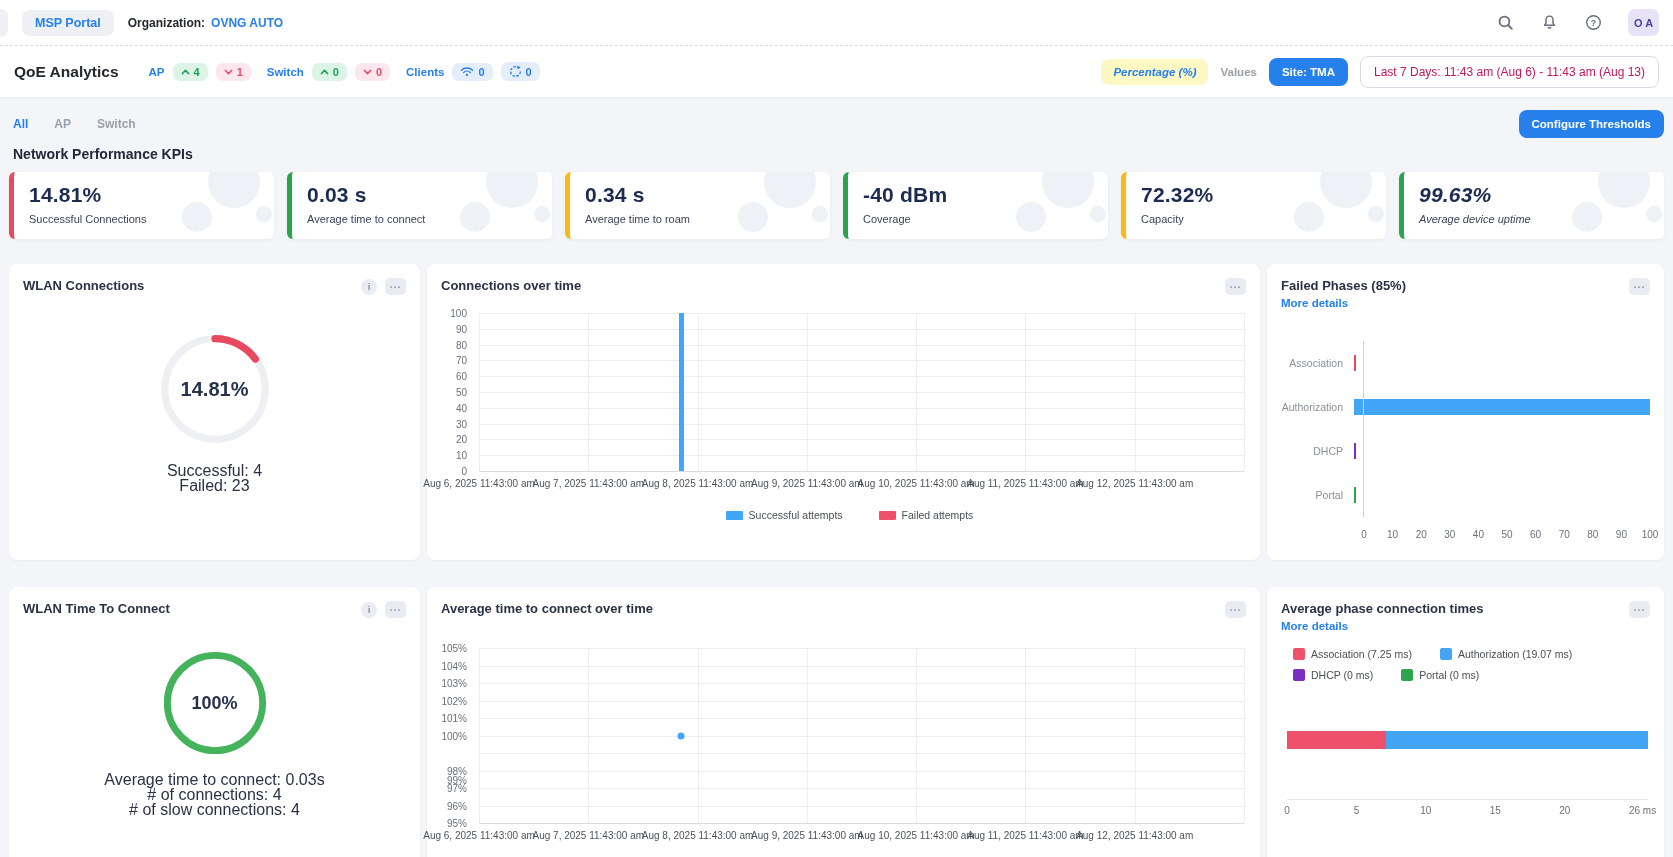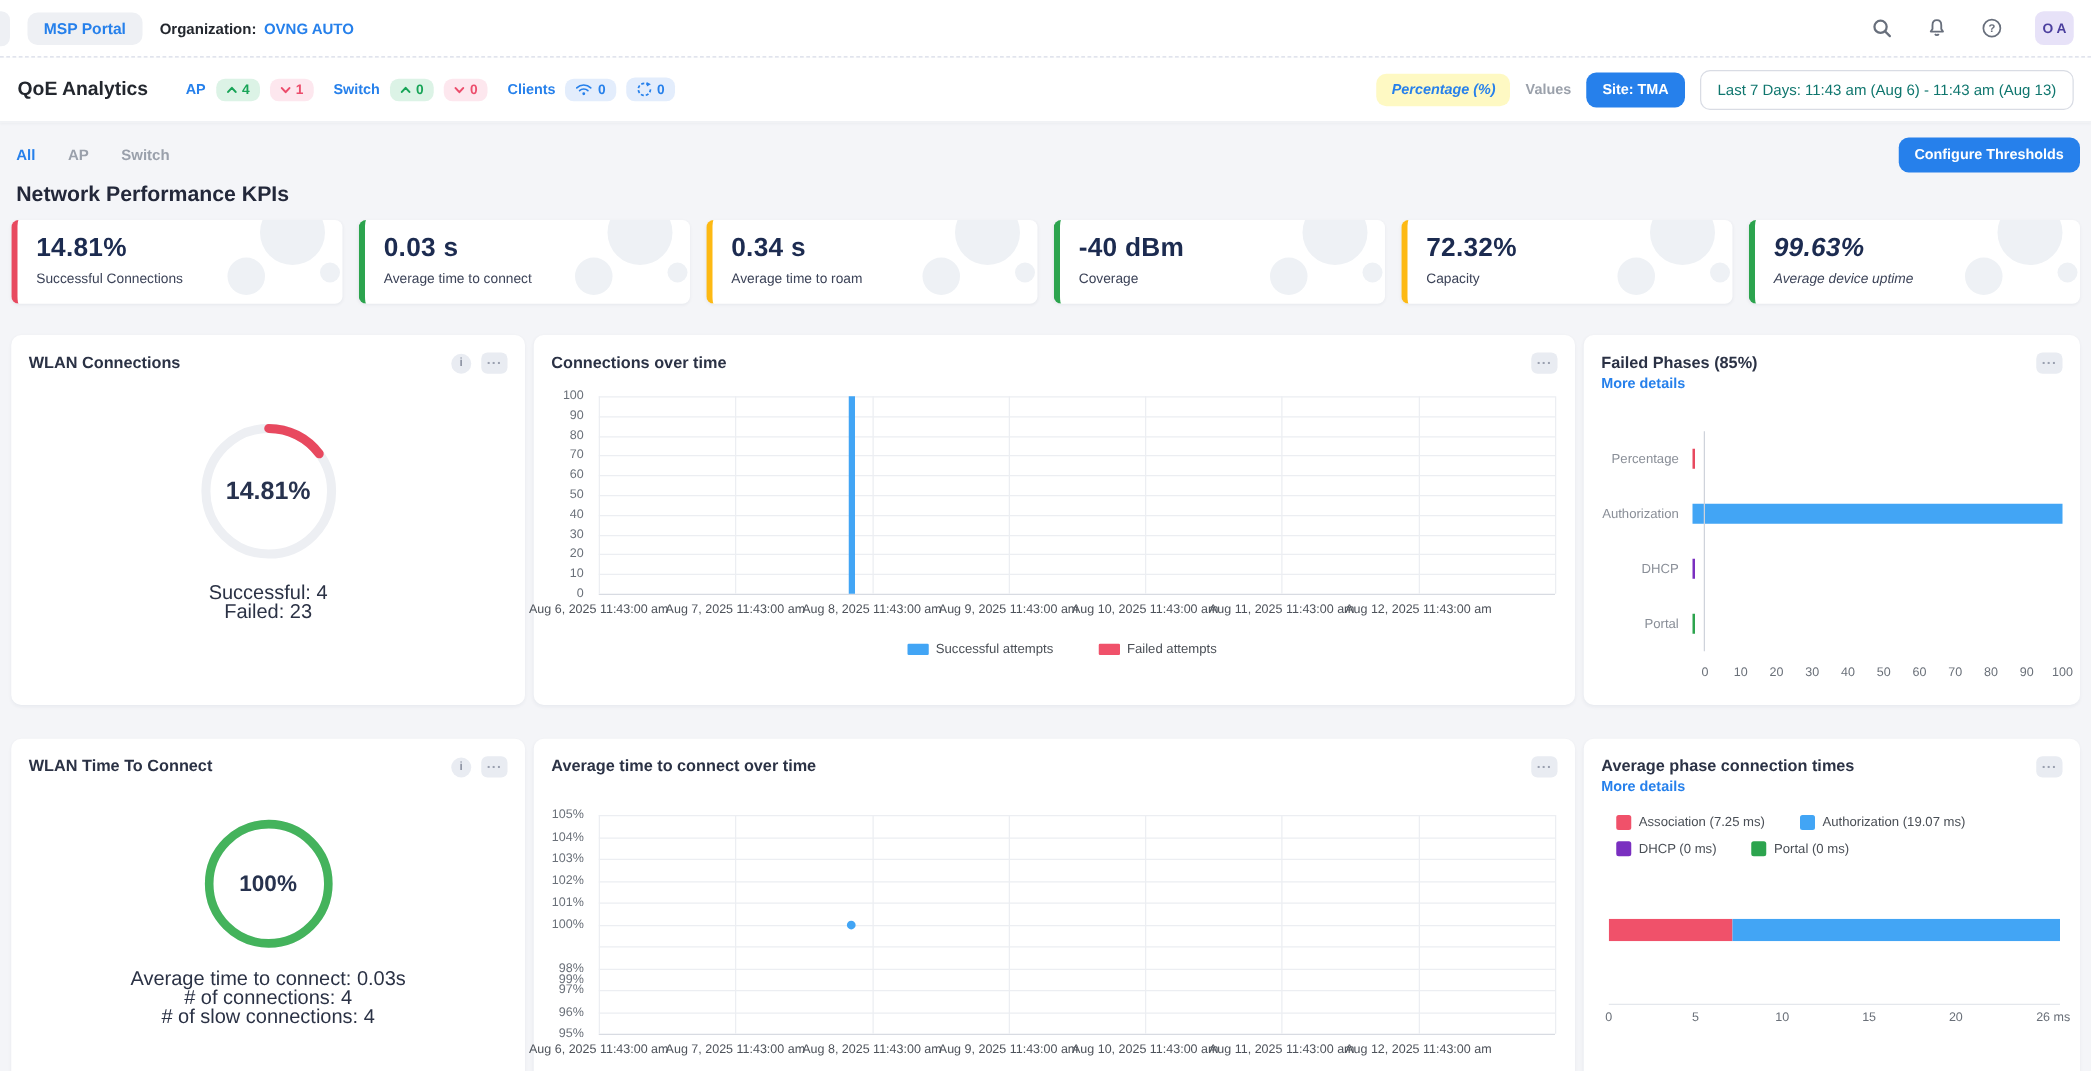--- a/index.html
+++ b/index.html
@@ -31,31 +31,31 @@
   .pill.green { background:#dcf3e6; color:#17a457; }
   .pill.red   { background:#fde7ee; color:#ec4d6c; }
   .pill.blue  { background:#e3edfc; color:#2680eb; }
   .toolbar-right { margin-left:auto; display:flex; align-items:center; gap:12px; }
   .unit-chip { background:#fef9c3; color:#2680eb; font-size:11.5px; font-weight:bold;
                padding:7px 12px; border-radius:8px; cursor:pointer;font-style:italic; }
   .unit-alt { color:#9ba1ab; font-size:11.5px; font-weight:bold; cursor:pointer; }
   .site-btn { background:#2680eb; color:#fff; font-size:11.5px; font-weight:bold;
               padding:8px 13px; border-radius:8px; cursor:pointer; }
   .date-box { border:1px solid #d9dce4; border-radius:8px; padding:8px 13px; font-size:12px;
-              color:#0f766e; background:#fff; min-width:286px; cursor:pointer; }
+              color:#be185d; background:#fff; min-width:286px; cursor:pointer; }
 
   
   .main { padding:12px 9px 0 9px; }
   .tabs-row { display:flex; align-items:center; }
   .tabs { display:flex; gap:26px; margin-left:4px; }
   .tab { font-size:12px; font-weight:bold; color:#9aa0ab; cursor:pointer; }
   .tab.active { color:#2680eb; }
   .cfg-btn { margin-left:auto; background:#2680eb; color:#fff; font-size:11.5px; font-weight:bold;
              padding:8px 13px; border-radius:8px; cursor:pointer; border:none; }
-  .kpi-heading { margin-top:8px; margin-left:4px; font-size:17px; font-weight:bold; color:#23283a; }
+  .kpi-heading { margin-top:8px; margin-left:4px; font-size:14px; font-weight:bold; color:#23283a; }
 
   .kpi-row { margin-top:10px; display:grid; grid-template-columns:repeat(6,1fr); gap:13px; }
   .kpi { position:relative; overflow:hidden; background:#fff; border-radius:6px; height:67px;
          border-left:5px solid #ccc; padding:11px 12px 10px 15px; box-shadow:0 1px 3px rgba(25,35,70,.06); }
   .kpi-value { font-size:21px; font-weight:bold; color:#1c2b50; letter-spacing:.2px; }
   .kpi-label { margin-top:6px; font-size:11px; color:#3c4358; }
   .bub { position:absolute; border-radius:50%; background:#eef1f5; }
   .bub1 { width:52px; height:52px; right:14px; top:-16px; }
   .bub2 { width:30px; height:30px; right:62px; top:30px; }
   .bub3 { width:16px; height:16px; right:2px;  top:34px; }
@@ -365,21 +365,21 @@
           <div class="panel-title">Failed Phases (85%)</div>
           <span class="more-link">More details</span>
         </div>
         <div class="head-icons">
             <span class="dots-btn">...</span>
           </div>
       </div>
       <div class="fp-rows" id="fp-rows">
         <div class="fp-axis"></div>
       <div class="fp-row">
-            <div class="fp-label">Percentage</div>
+            <div class="fp-label">Association</div>
             <div class="fp-barwrap">
               <div class="fp-bar" style="width: 0%; background: rgb(232, 73, 95);"></div>
             </div>
           </div>
           <div class="fp-row">
             <div class="fp-label">Authorization</div>
             <div class="fp-barwrap">
               <div class="fp-bar" style="width: 100%; background: rgb(66, 165, 245);"></div>
             </div>
           </div>

